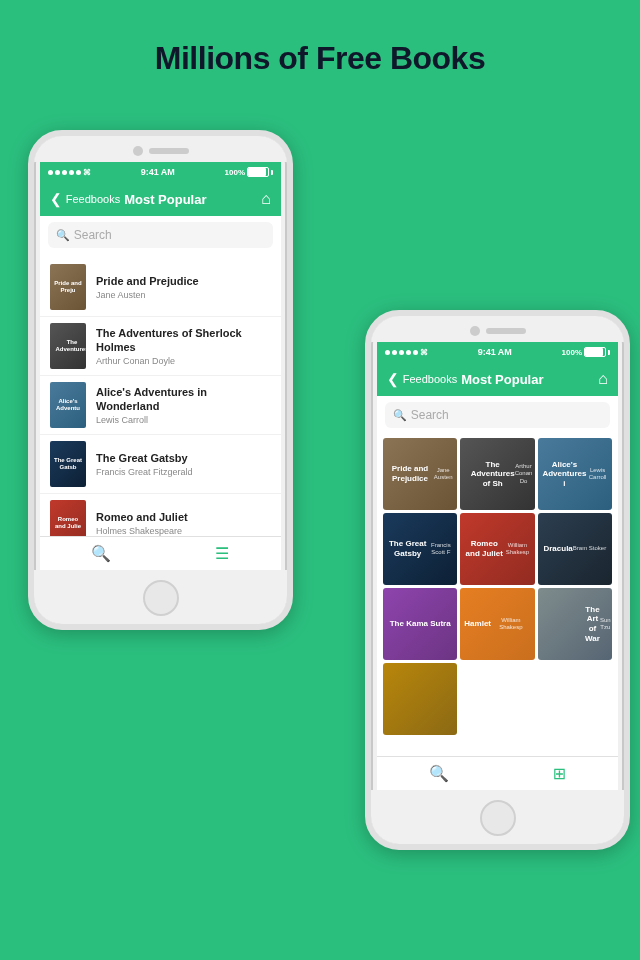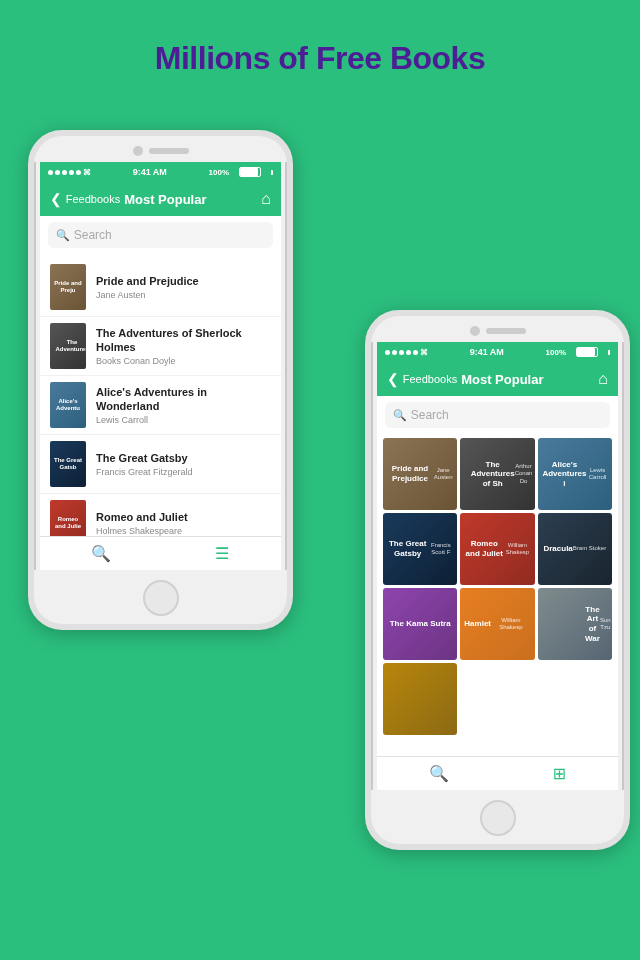--- a/index.html
+++ b/index.html
@@ -6,21 +6,21 @@
     body {
       width: 640px;
       height: 960px;
       background-color: #2BBF7E;
       font-family: -apple-system, 'Helvetica Neue', Arial, sans-serif;
       overflow: hidden;
       position: relative;
     }
     .headline {
       text-align: center;
-      color: #4c1d95;
+      color: #0f172a;
       font-size: 32px;
       font-weight: 700;
       padding-top: 40px;
       letter-spacing: -0.5px;
     }
     
     .phone-left {
       position: absolute;
       left: 28px;
       top: 130px;
@@ -85,21 +85,21 @@
       font-size: 9px;
       color: white;
       font-weight: 600;
     }
     .status-dots {
       display: flex; gap: 2px; align-items: center;
     }
     .dot { width: 5px; height: 5px; background: white; border-radius: 50%; }
     .wifi-icon { font-size: 8px; }
     .battery {
-      display: flex; align-items: center; gap: 10px; font-size: 8px;
+      display: flex; align-items: center; gap: 2px; font-size: 8px;
     }
     .battery-bar {
       width: 22px; height: 10px; border: 1.5px solid white; border-radius: 2px; position: relative;
     }
     .battery-fill { background: white; height: 100%; width: 90%; border-radius: 1px; }
     .battery-tip { width: 2px; height: 5px; background: white; border-radius: 0 1px 1px 0; }
     
     .nav-bar {
       background: #2BBF7E;
       height: 34px;
@@ -272,21 +272,21 @@
       <div class="book-title">Pride and Prejudice</div>
       <div class="book-author">Jane Austen</div>
     </div>
   </div>
           <div class="book-item">
     <div class="book-cover cover-2">
       <div class="grid-book-cover" style="font-size:6px;">The Adventures </div>
     </div>
     <div class="book-info">
       <div class="book-title">The Adventures of Sherlock Holmes</div>
-      <div class="book-author">Books Conan Doyle</div>
+      <div class="book-author">Arthur Conan Doyle</div>
     </div>
   </div>
           <div class="book-item">
     <div class="book-cover cover-3">
       <div class="grid-book-cover" style="font-size:6px;">Alice's Adventu</div>
     </div>
     <div class="book-info">
       <div class="book-title">Alice's Adventures in Wonderland</div>
       <div class="book-author">Lewis Carroll</div>
     </div>

